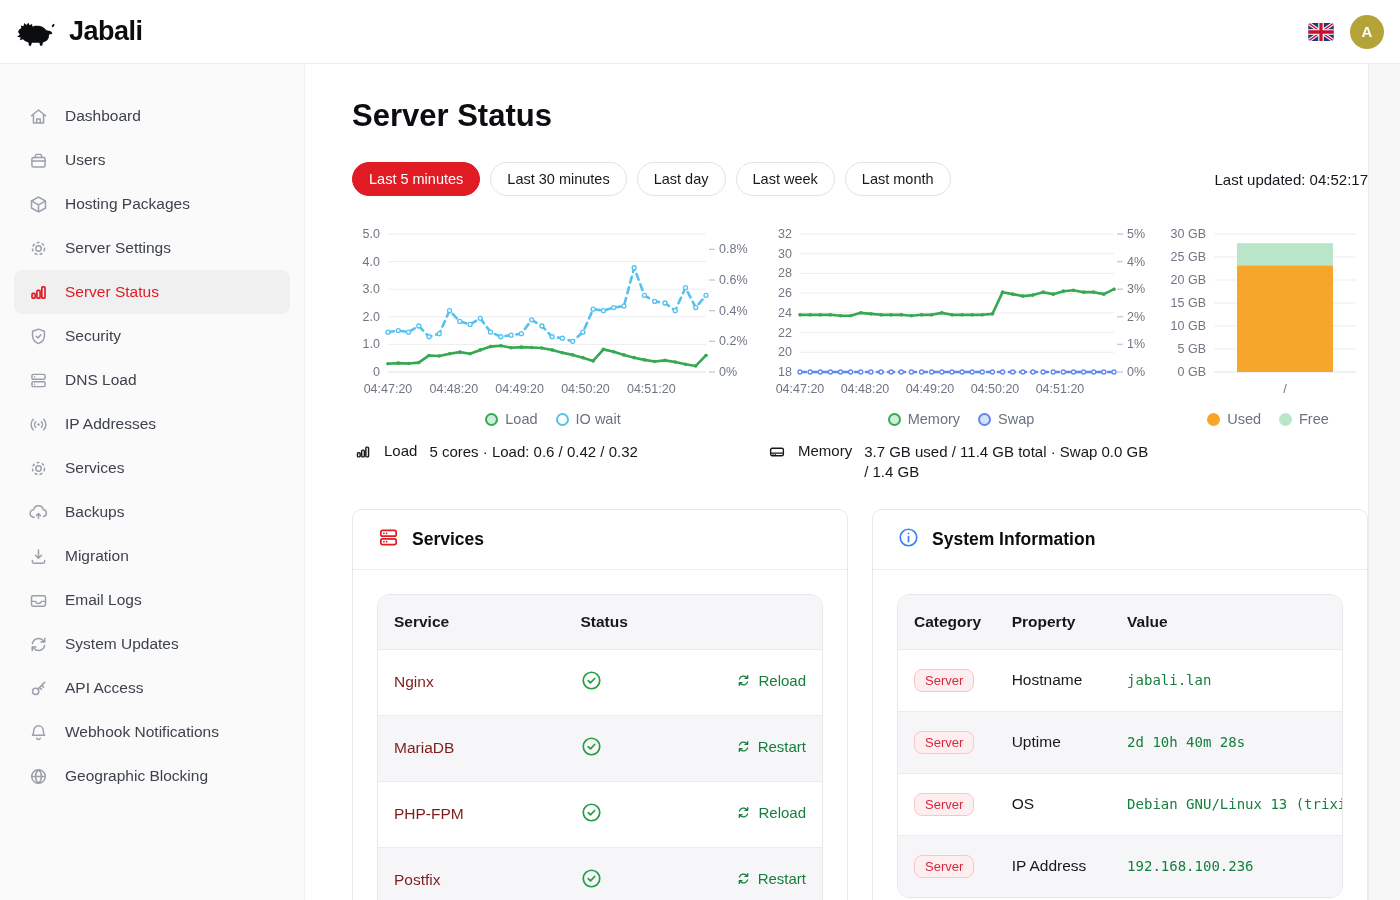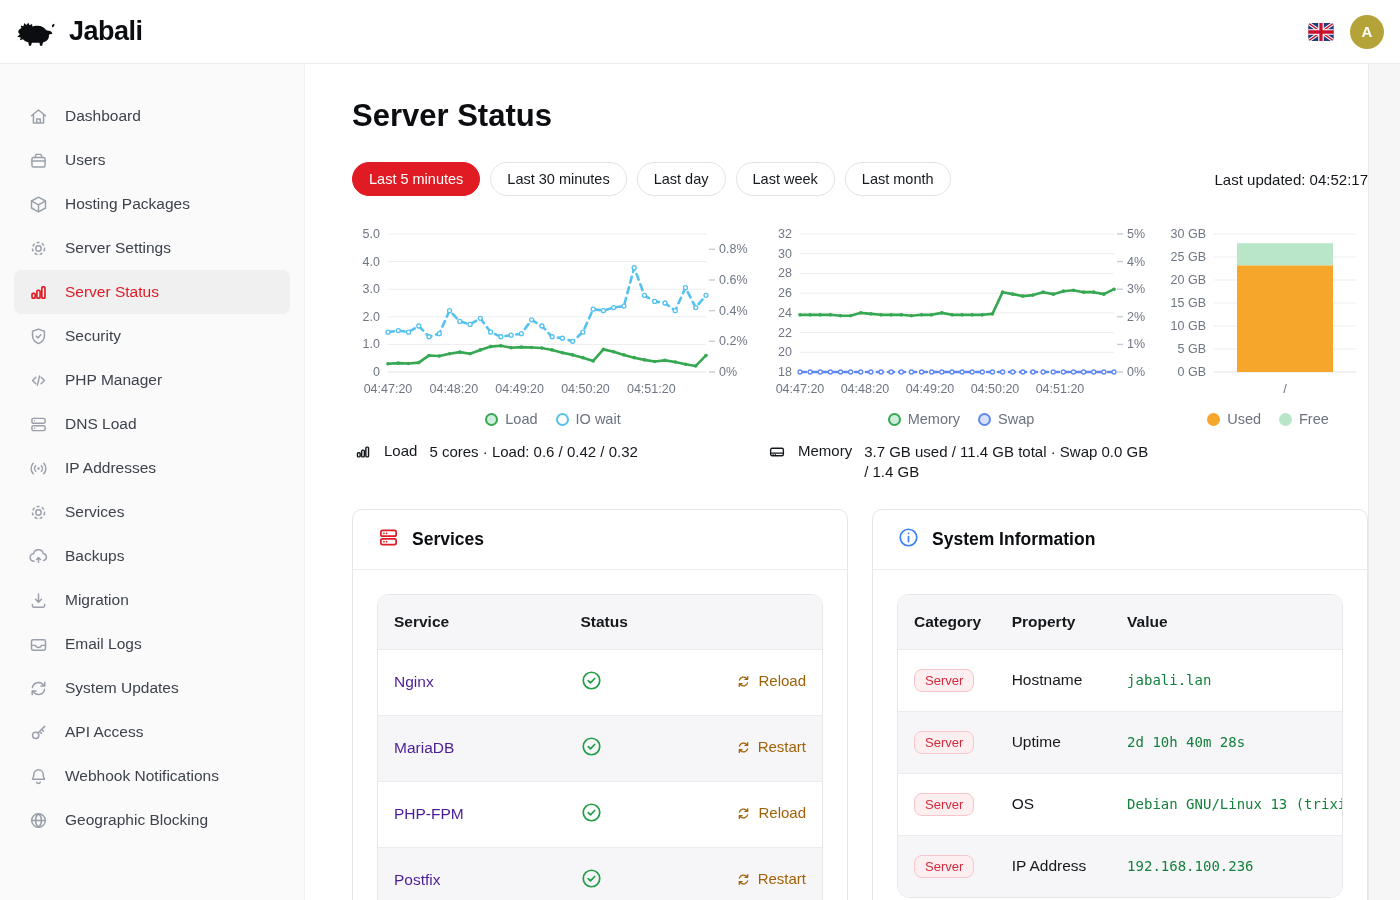--- a/index.html
+++ b/index.html
@@ -56,23 +56,23 @@
   .card-head { display:flex; align-items:center; gap:12px; padding:16px 24px; border-bottom:1px solid #ededef; }
   .card-title { font-size:17.5px; font-weight:700; color:#0b0d10; }
   .card-body { padding:24px; }
   .tbl-wrap { border:1px solid #e7e7ea; border-radius:12px; overflow:hidden; }
   table { width:100%; border-collapse:collapse; table-layout:fixed; }
   th { text-align:left; font-size:15.5px; font-weight:700; padding:18px 16px; background:#f6f6f8; }
   td { font-size:15.5px; padding:19px 16px; overflow:hidden; white-space:nowrap; }
   tbody tr:nth-child(even) td { background:#f6f6f8; }
   tbody td { border-top:1px solid #ececee; }
 
-  .svc-name { color:#4c1d95; }
-  .action-btn { display:inline-flex; align-items:flex-end; gap:7px; font-family:inherit; font-size:15px;
-    color:#a16207; background:none; border:none; cursor:pointer; }
+  .svc-name { color:#7f1d1d; }
+  .action-btn { display:inline-flex; align-items:center; gap:7px; font-family:inherit; font-size:15px;
+    color:#15803d; background:none; border:none; cursor:pointer; }
   .cell-right { text-align:right; }
   .badge { display:inline-block; font-size:13px; color:#d42a3d; background:#fdeef0;
     border:1px solid #f7c6cc; border-radius:8px; padding:3px 10px; }
   .mono-val { font-family:"DejaVu Sans Mono","Liberation Mono",monospace; font-size:14px; color:#15803d; }
 </style>
 </head>
 <body>
 
 <header class="topbar">
   <div class="brand">
@@ -154,28 +154,20 @@
       <span>Server Status</span>
     </a>
     <a class="side-item">
       <span class="s-icon">
           <svg width="21" height="21" viewBox="0 0 24 24" fill="none" stroke="currentColor" stroke-width="1.7" stroke-linecap="round" stroke-linejoin="round">
             <path d="M12 3.6 18.8 6v5.2c0 4.3-2.7 7.2-6.8 8.9-4.1-1.7-6.8-4.6-6.8-8.9V6L12 3.6z"></path>
             <path d="m9.4 11.7 1.9 1.9 3.4-3.6"></path>
           </svg>
         </span>
       <span>Security</span>
-    </a>
-    <a class="side-item">
-      <span class="s-icon">
-          <svg width="21" height="21" viewBox="0 0 24 24" fill="none" stroke="currentColor" stroke-width="1.7" stroke-linecap="round" stroke-linejoin="round">
-            <path d="m9 8.2-3.8 3.8L9 15.8M15 8.2l3.8 3.8L15 15.8M13.2 6.8l-2.4 10.4"></path>
-          </svg>
-        </span>
-      <span>PHP Manager</span>
     </a>
     <a class="side-item">
       <span class="s-icon">
           <svg width="21" height="21" viewBox="0 0 24 24" fill="none" stroke="currentColor" stroke-width="1.7" stroke-linecap="round" stroke-linejoin="round">
             <rect x="4.5" y="5" width="15" height="5.6" rx="1.6"></rect>
             <rect x="4.5" y="13.4" width="15" height="5.6" rx="1.6"></rect>
             <path d="M7.5 7.8h.01M7.5 16.2h.01"></path>
           </svg>
         </span>
       <span>DNS Load</span>

